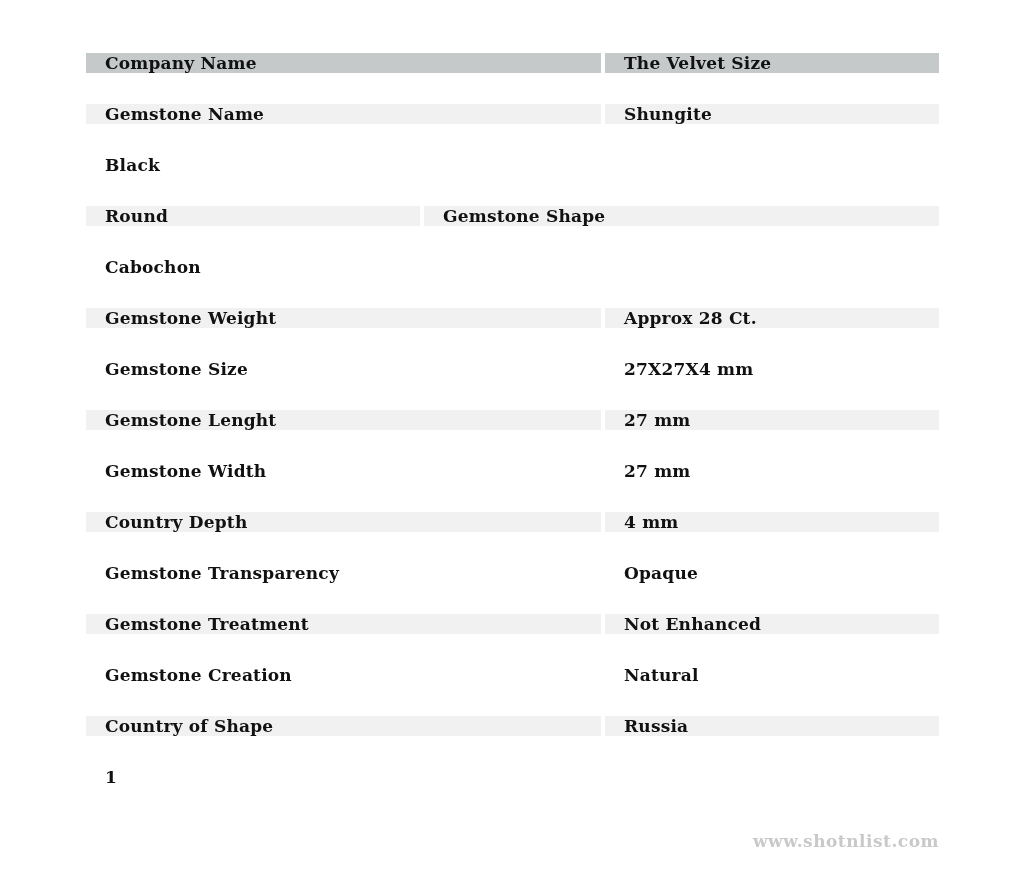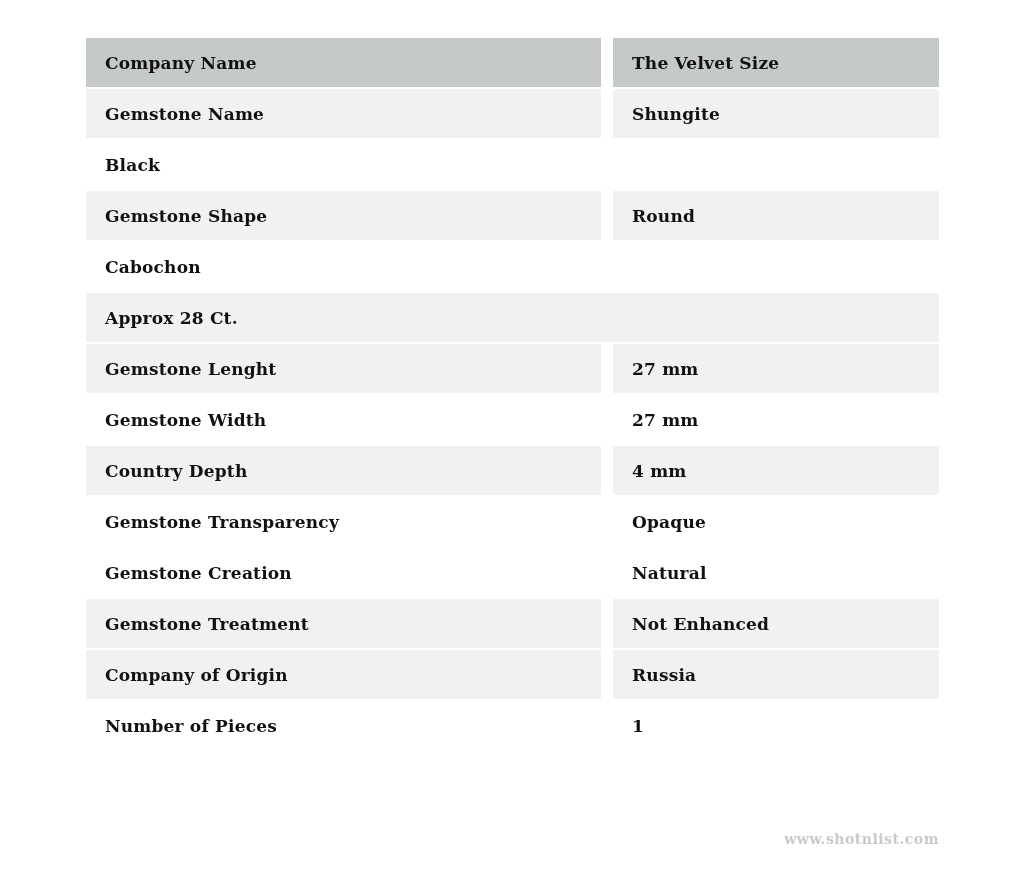--- a/index.html
+++ b/index.html
@@ -14,44 +14,45 @@
     background: #ffffff;
     overflow: hidden;
   }
   .spec-table {
     position: absolute;
     left: 86px; top: 38px;
     width: 853px;
   }
   .row {
     display: flex;
-    gap: 12px;
+    gap: 4px;
     height: 49px;
     margin-bottom: 2px;
+    align-items: center;
   }
   .cell {
     display: flex;
     align-items: center;
     padding-left: 19px;
     font-weight: bold;
     font-size: 17px;
     color: var(--text, #111111);
     letter-spacing: 0.2px;
     white-space: nowrap;
   }
   .cell.label { width: 515px; flex: none; }
   .cell.value { flex: 1; }
   .row.header .cell { background: var(--header-bg, #c6c9ca); }
   .row.shaded .cell { background: var(--shaded-bg, #f1f1f2); }
   .row.plain  .cell { background: var(--plain-bg, #ffffff); }
   .watermark {
     position: absolute;
     right: 85px; top: 831px;
     font-weight: bold;
-    font-size: 14px;
+    font-size: 17px;
     letter-spacing: 0.5px;
     color: var(--watermark, #c9c9c9);
     margin-left: 12px;
   }
 </style>
 </head>
 <body>
 
 <div class="page">
 
@@ -64,32 +65,37 @@
     <div class="row shaded">
       <div class="cell label">Gemstone Name</div>
       <div class="cell value">Shungite</div>
     </div>
 
     <div class="row plain">
       <div class="cell value">Black</div>
     </div>
 
     <div class="row shaded">
+      <div class="cell value">Round</div>
       <div class="cell label">Gemstone Shape</div>
-      <div class="cell value">Round</div>
     </div>
 
     <div class="row plain">
       <div class="cell value">Cabochon</div>
     </div>
 
     <div class="row shaded">
+      <div class="cell label">Gemstone Weight</div>
       <div class="cell value">Approx 28 Ct.</div>
     </div>
 
+    <div class="row plain">
+      <div class="cell label">Gemstone Size</div>
+      <div class="cell value">27X27X4 mm</div>
+    </div>
 
     <div class="row shaded">
       <div class="cell label">Gemstone Lenght</div>
       <div class="cell value">27 mm</div>
     </div>
 
     <div class="row plain">
       <div class="cell label">Gemstone Width</div>
       <div class="cell value">27 mm</div>
     </div>
@@ -97,36 +103,35 @@
     <div class="row shaded">
       <div class="cell label">Country Depth</div>
       <div class="cell value">4 mm</div>
     </div>
 
     <div class="row plain">
       <div class="cell label">Gemstone Transparency</div>
       <div class="cell value">Opaque</div>
     </div>
 
+    <div class="row shaded">
+      <div class="cell label">Gemstone Treatment</div>
+      <div class="cell value">Not Enhanced</div>
+    </div>
+
     <div class="row plain">
       <div class="cell label">Gemstone Creation</div>
       <div class="cell value">Natural</div>
     </div>
 
     <div class="row shaded">
-      <div class="cell label">Gemstone Treatment</div>
-      <div class="cell value">Not Enhanced</div>
-    </div>
-
-    <div class="row shaded">
-      <div class="cell label">Company of Origin</div>
+      <div class="cell label">Country of Shape</div>
       <div class="cell value">Russia</div>
     </div>
 
     <div class="row plain">
-      <div class="cell label">Number of Pieces</div>
       <div class="cell value">1</div>
     </div>
   </div>
 
   <div class="watermark">www.shotnlist.com</div>
 
 </div>
 
 </body></html>

